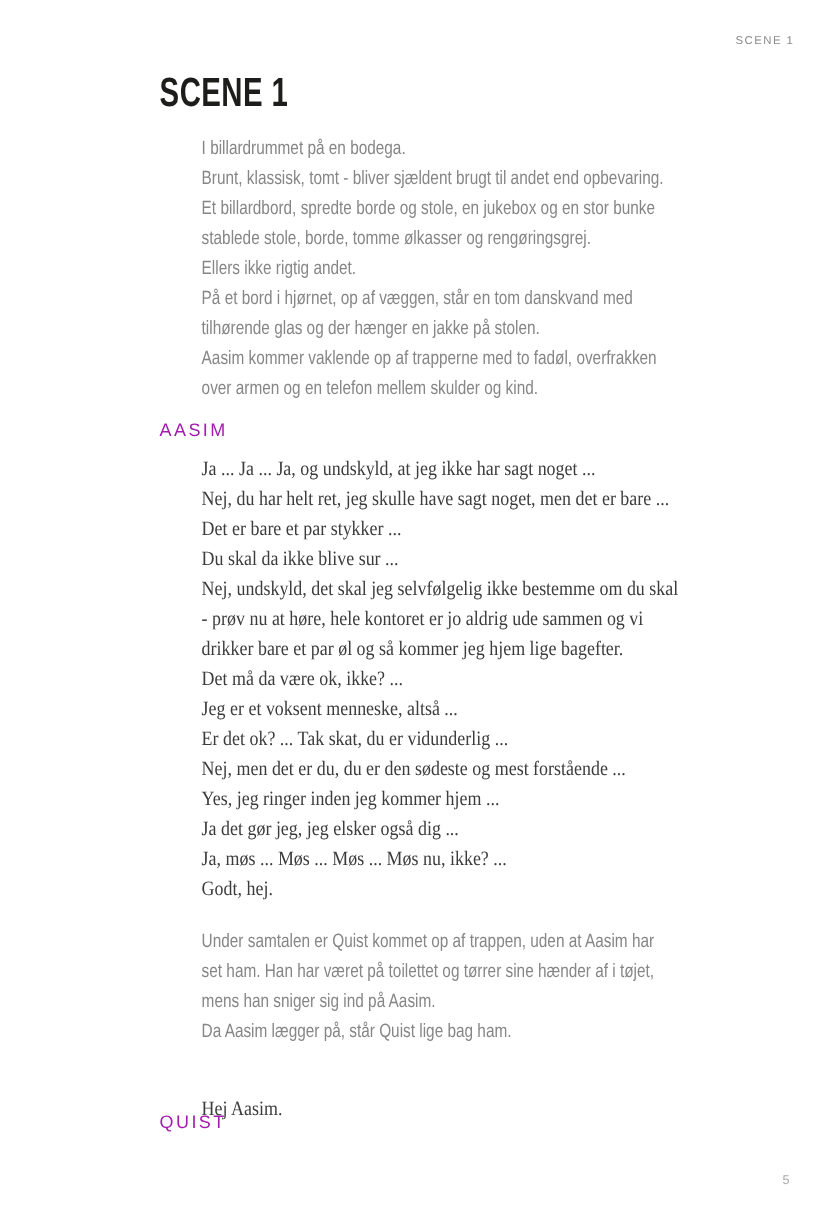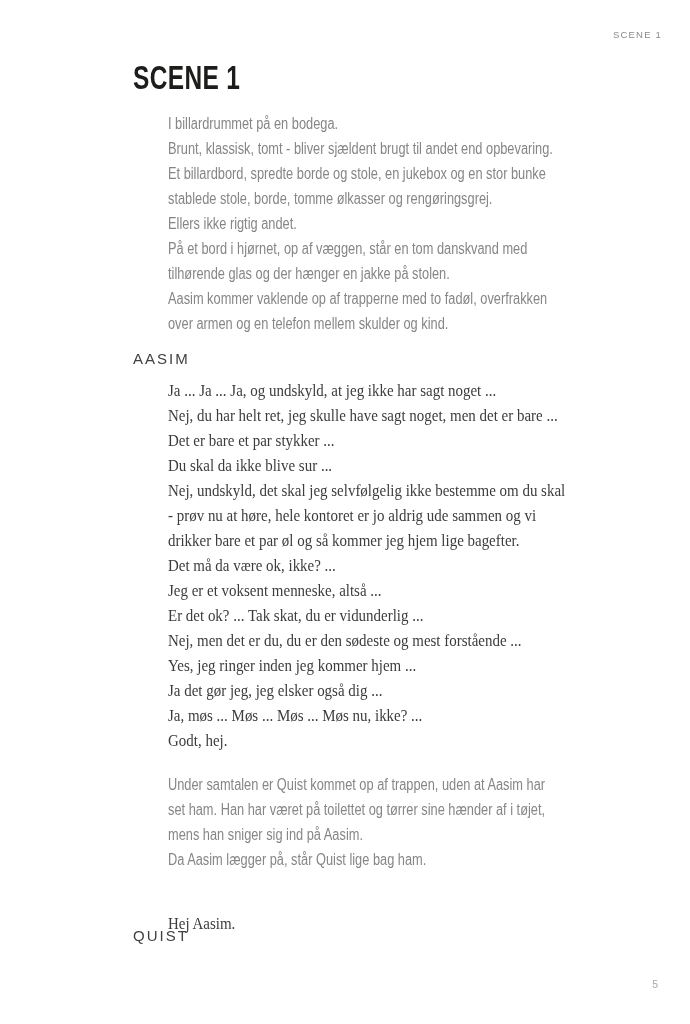--- a/index.html
+++ b/index.html
@@ -51,21 +51,21 @@
     transform-origin: left top;
     font-family: "Liberation Sans", sans-serif;
   }
   .stage-1 { top: 111px; }
   .stage-2 { top: 772px; }
   .character-name {
     position: absolute;
     left: 133px;
     font-size: 15px;
     letter-spacing: 2px;
-    color: #404040;
+    color: #a21caf;
     white-space: nowrap;
     font-family: "Liberation Sans", sans-serif;
   }
   .character-1 { top: 350px; }
   .character-2 { top: 888px; margin-top: 39px; }
   .dialogue {
     position: absolute;
     left: 168px;
     width: 600px;
     font-size: 17px;

